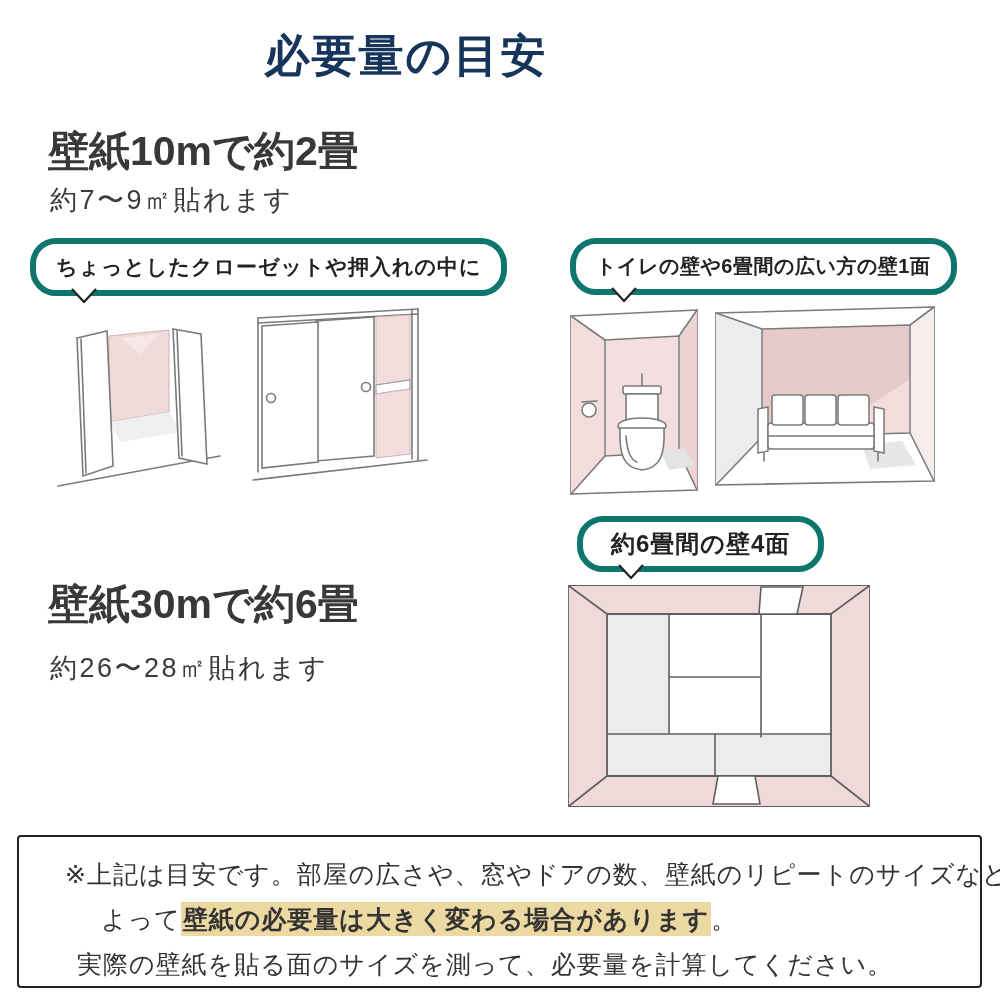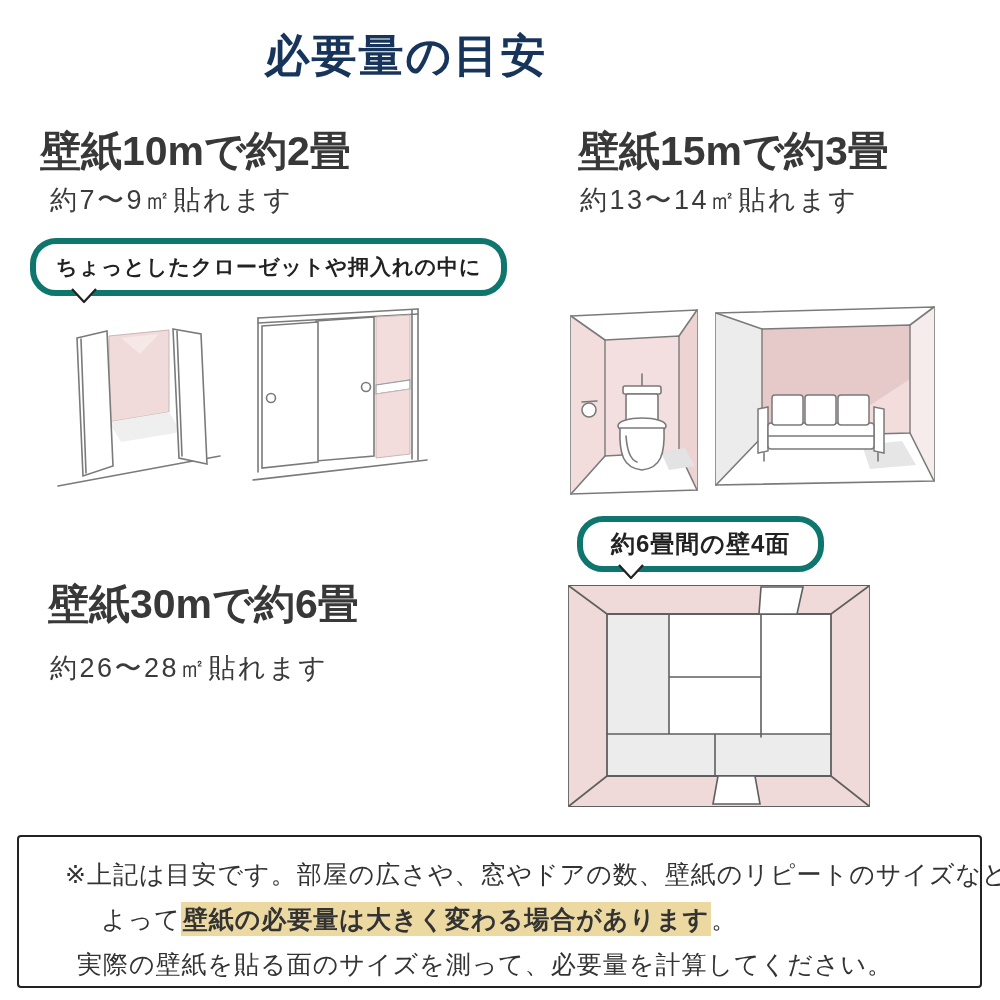--- a/index.html
+++ b/index.html
@@ -10,21 +10,21 @@
   .page-title{
     position:absolute;top:26px;left:0;width:812px;text-align:center;
     font-size:45px;font-weight:900;color:#17345a;letter-spacing:2px;
   }
   .sec-heading{
     position:absolute;font-size:41px;font-weight:800;color:#383838;letter-spacing:0px;white-space:nowrap;
   }
   .sec-sub{
     position:absolute;font-size:27px;font-weight:400;color:#3b3b3b;letter-spacing:2.5px;white-space:nowrap;
   }
-  .h-10m{left:40px;top:124px;}
+  .h-10m{left:48px;top:124px;}
   .s-10m{left:50px;top:182px;}
   .h-15m{left:578px;top:124px;}
   .s-15m{left:580px;top:182px;}
   .h-30m{left:48px;top:577px;}
   .s-30m{left:50px;top:650px;}
   .bubble{
     position:absolute;background:#fff;border:6px solid #0f766e;border-radius:26px;
     padding:9px 20px;font-weight:700;color:#222;white-space:nowrap;
   }
   .bubble .tail{position:absolute;left:34px;bottom:-14px;width:28px;height:16px;}
@@ -83,22 +83,27 @@
     <path class="ln" d="M6,18 L6,172 M166,9 L166,160 M160,10 L160,159"></path>
     <polygon points="124,17 158,15 158,80 124,85" fill="#f2dcdc" stroke="#cbb6b6" stroke-width="1"></polygon>
     <polygon points="124,85 158,80 158,89 124,94" fill="#ffffff" stroke="#9a9a9a" stroke-width="1.2"></polygon>
     <polygon points="124,94 158,89 158,154 124,158" fill="#f2dcdc" stroke="#cbb6b6" stroke-width="1"></polygon>
     <polygon points="64,21 122,17 122,156 64,161" fill="#ffffff" stroke="#7a7a7a" stroke-width="1.6"></polygon>
     <circle cx="114" cy="87" r="4.5" fill="#fff" stroke="#7a7a7a" stroke-width="1.6"></circle>
     <polygon points="10,26 66,22 66,162 10,168" fill="#ffffff" stroke="#7a7a7a" stroke-width="1.6"></polygon>
     <circle cx="19" cy="98" r="4.5" fill="#fff" stroke="#7a7a7a" stroke-width="1.6"></circle>
   </svg>
 
-  <div class="sec-heading h-15m">壁紙15mで約3畳</div>
-  <div class="sec-sub s-15m">約13〜14㎡貼れます</div>
+  <div class="bubble bubble-toilet">
+    <span>トイレの壁や6畳間の広い方の壁1面</span>
+    <svg class="tail" viewBox="0 0 28 16">
+      <rect x="4" y="0" width="20" height="3" fill="#fff"></rect>
+      <path d="M2,1 L14,14 L26,1" fill="#ffffff" stroke="#222" stroke-width="2.2" stroke-linejoin="round"></path>
+    </svg>
+  </div>
 
   <svg class="illus il-toilet" width="142" height="194" viewBox="0 0 142 194">
     <polygon points="8,14 134,8 134,188 8,192" fill="#ffffff" stroke="#7a7a7a" stroke-width="1.6"></polygon>
     <polygon points="8,14 42,38 42,154 8,192" fill="#f2dcdc"></polygon>
     <polygon points="42,38 116,34 116,150 42,154" fill="#f3dfdf"></polygon>
     <polygon points="116,34 134,8 134,188 116,150" fill="#eed3d3"></polygon>
     <path class="ln" d="M8,14 L42,38 M134,8 L116,34 M134,188 L116,150 M8,192 L42,154"></path>
     <polygon points="42,38 116,34 116,150 42,154" fill="none" stroke="#7a7a7a" stroke-width="1.4"></polygon>
     <polygon points="98,150 122,146 132,164 106,168" fill="#e3e3e3"></polygon>
     <path class="ln" d="M79,72 L79,86"></path>

